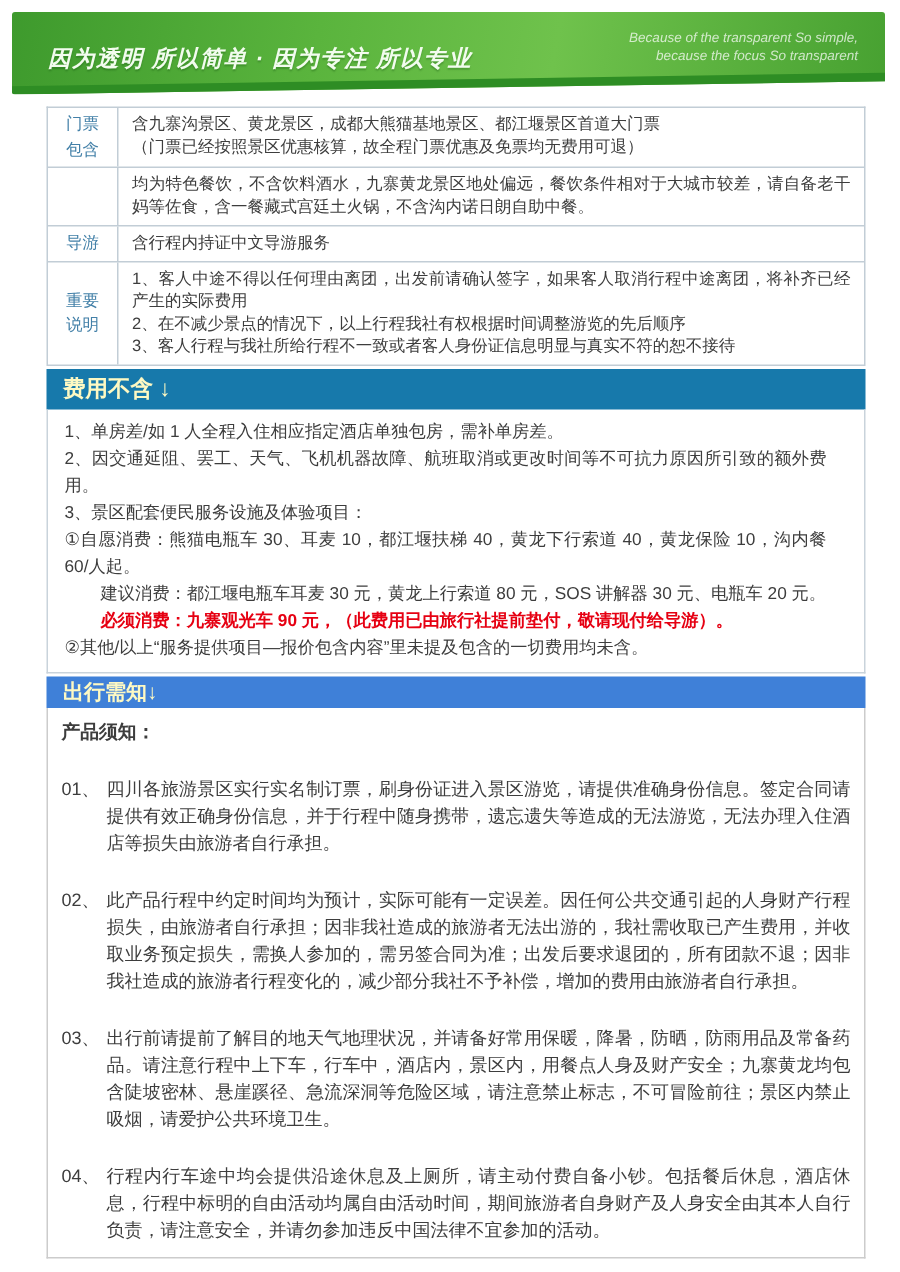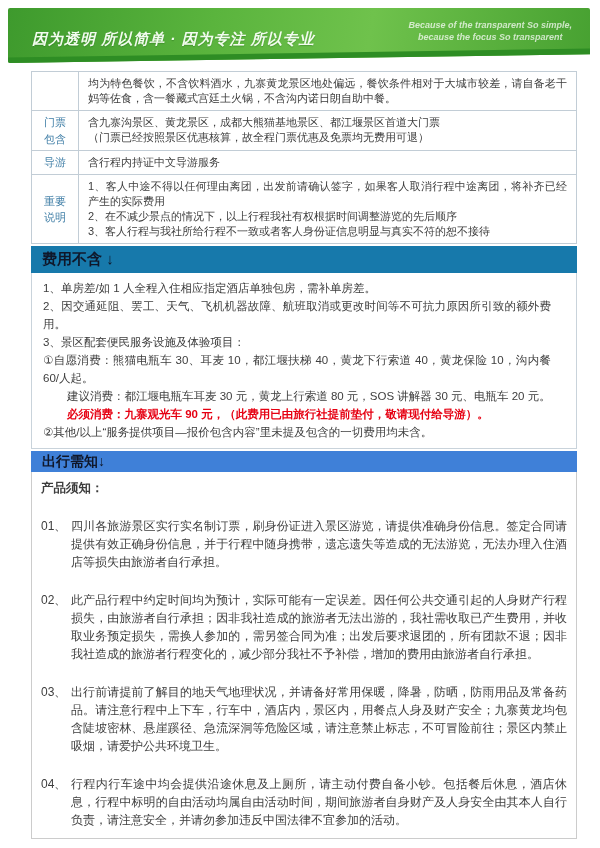--- a/index.html
+++ b/index.html
@@ -8,37 +8,37 @@
 
   
   .banner { position:relative; margin:8px 10px 0 8px; height:55px;
     background:linear-gradient(100deg,#3e9a2d 0%,#5ab43d 35%,#6fc24c 62%,#47a131 100%);
     clip-path:polygon(0 0,100% 0,100% 84%,0 100%); border-radius:2px; overflow:hidden; }
   .banner::after { content:""; position:absolute; left:-4px; right:-4px; bottom:1px;
     height:9px; background:#2e8d24; transform:skewY(-0.9deg); }
   .banner-cn { position:absolute; left:24px; top:22px; font-size:15px; font-style:italic;
     font-weight:bold; color:#f2fcee; letter-spacing:1px;
     text-shadow:0 1px 1px rgba(0,60,0,.25); }
-  .banner-en { position:absolute; right:18px; top:12px; text-align:center;
-    font-size:9px; font-style:italic; font-weight:bold; line-height:1.3;
+  .banner-en { position:absolute; right:18px; top:12px; text-align:right;
+    font-size:9px; font-style:italic; font-weight:normal; line-height:1.3;
     color:rgba(255,255,255,.72); }
 
   
   .info-table { margin:8px 23px 0 31px; border:1px solid #c2cdd6; border-bottom:none;
     font-size:11px; }
   .info-row { display:flex; border-bottom:1px solid #c2cdd6; }
   .info-label { flex:0 0 47px; display:flex; align-items:center; justify-content:center;
     border-right:1px solid #c2cdd6; color:#4380a8; padding:3px 2px; }
   .info-label span { display:inline-block; width:24px; text-align:center; line-height:1.5; }
   .info-content { flex:1; padding:4px 9px; line-height:15px; text-align:justify; }
   .info-content p { margin:0; }
   .info-content p:empty { display:none; }
 
   
-  .bar { margin:2px 23px 0 31px; color:#0f172a; font-weight:bold; padding-left:11px;
+  .bar { margin:2px 23px 0 31px; color:#fef9c3; font-weight:bold; padding-left:11px;
     display:flex; align-items:center; }
   .bar-fee { height:27px; font-size:15px; background:#1779ab; }
   .bar-notes { height:21px; font-size:14px; background:#3f80d8; }
 
   
   .fee-box { margin:0 23px 0 31px; border:1px solid #c9d3db; border-top:none;
     padding:6px 25px 7px 11px; font-size:11.5px; line-height:18px; }
   .fee-box p { margin:0; text-align:justify; }
   .fee-indent { padding-left:24px; }
   .fee-mandatory { color:#e60012; font-weight:bold; }
@@ -59,34 +59,34 @@
   <div class="banner-en">
     <div>Because of the transparent So simple,</div>
     <div>because the focus So transparent</div>
   </div>
 </div>
 
 <div class="info-table">
 
   <div class="info-row">
     <div class="info-label">
-        <span></span>
+        <span>门票包含</span>
       </div>
     <div class="info-content">
-      <p>均为特色餐饮，不含饮料酒水，九寨黄龙景区地处偏远，餐饮条件相对于大城市较差，请自备老干妈等佐食，含一餐藏式宫廷土火锅，不含沟内诺日朗自助中餐。</p>
+      <p>含九寨沟景区、黄龙景区，成都大熊猫基地景区、都江堰景区首道大门票</p>
+      <p>（门票已经按照景区优惠核算，故全程门票优惠及免票均无费用可退）</p>
     </div>
   </div>
 
   <div class="info-row">
     <div class="info-label">
-        <span>门票包含</span>
+        <span></span>
       </div>
     <div class="info-content">
-      <p>含九寨沟景区、黄龙景区，成都大熊猫基地景区、都江堰景区首道大门票</p>
-      <p>（门票已经按照景区优惠核算，故全程门票优惠及免票均无费用可退）</p>
+      <p>均为特色餐饮，不含饮料酒水，九寨黄龙景区地处偏远，餐饮条件相对于大城市较差，请自备老干妈等佐食，含一餐藏式宫廷土火锅，不含沟内诺日朗自助中餐。</p>
     </div>
   </div>
 
   <div class="info-row">
     <div class="info-label">
         <span>导游</span>
       </div>
     <div class="info-content">
       <p>含行程内持证中文导游服务</p>
     </div>

